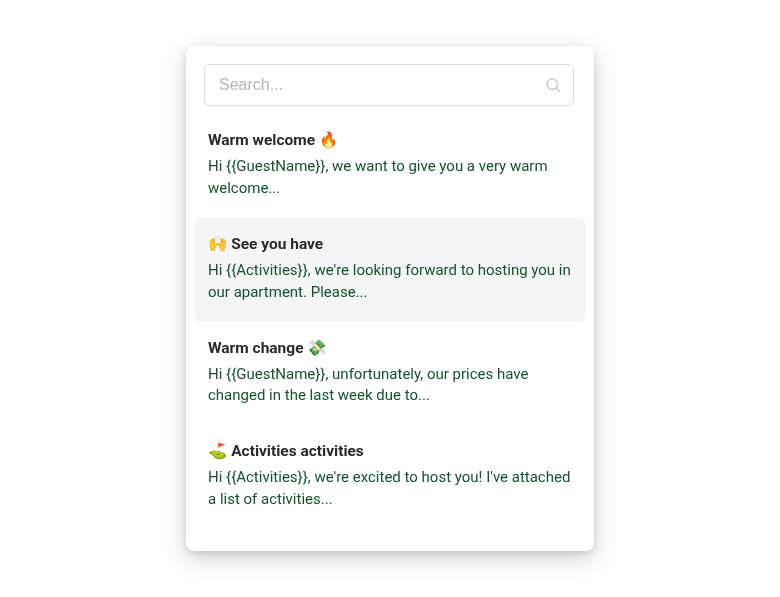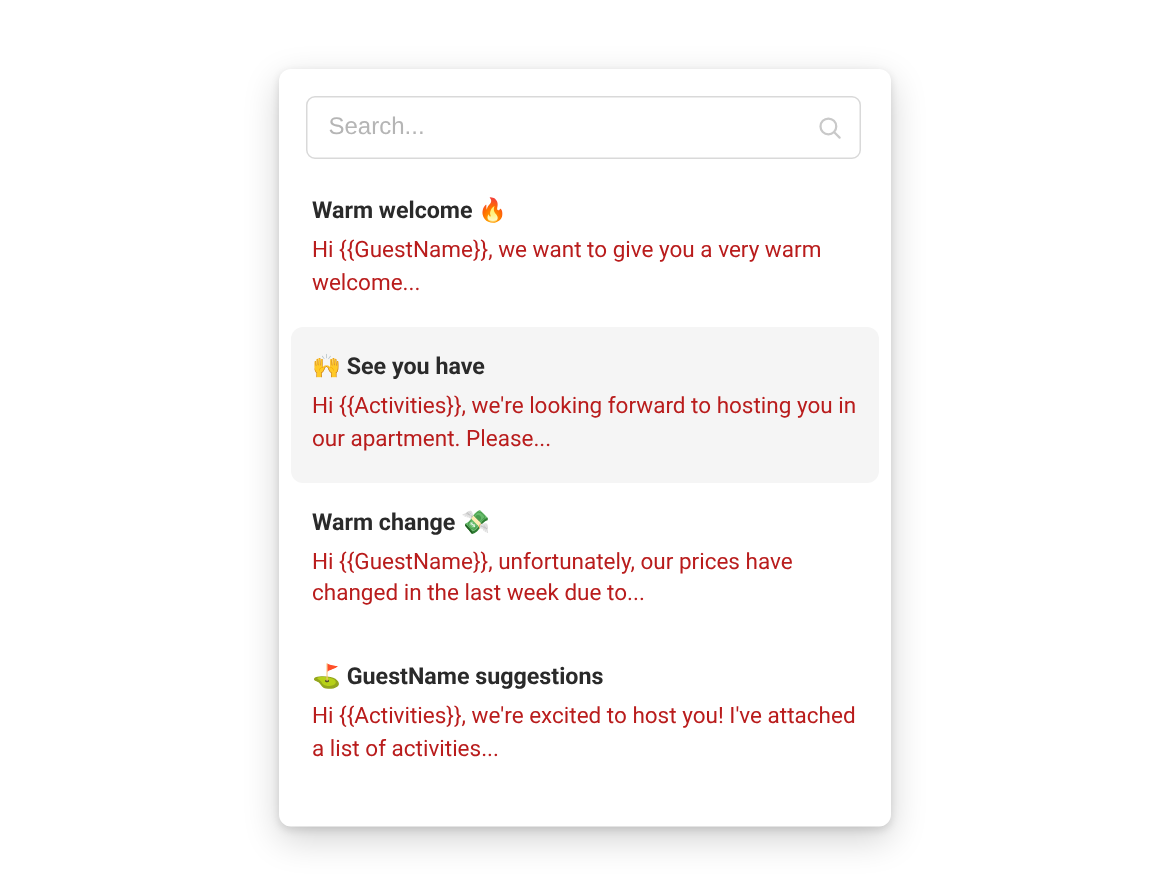--- a/index.html
+++ b/index.html
@@ -71,21 +71,21 @@
     }
     .item-title {
       font-size: 15.5px;
       font-weight: 700;
       color: #2a2a2a;
       margin-bottom: 6px;
       line-height: 1.3;
     }
     .item-preview {
       font-size: 15px;
-      color: #b91c1c;
+      color: #14532d;
       line-height: 1.45;
     }
   </style>
 </head>
 <body>
 
 <div class="card">
   <div class="search-wrap">
     <div class="search-box">
       <input class="search-input" type="text" placeholder="Search..." style="">
@@ -105,17 +105,17 @@
     </div>
     <div class="item selected">
       <div class="item-title">🙌 See you have</div>
       <div class="item-preview">Hi {{Activities}}, we're looking forward to hosting you in our apartment. Please...</div>
     </div>
     <div class="item">
       <div class="item-title">Warm change 💸</div>
       <div class="item-preview">Hi {{GuestName}}, unfortunately, our prices have changed in the last week due to...</div>
     </div>
     <div class="item">
-      <div class="item-title">⛳ GuestName suggestions</div>
+      <div class="item-title">⛳ Activities activities</div>
       <div class="item-preview">Hi {{Activities}}, we're excited to host you! I've attached a list of activities...</div>
     </div>
   </div>
 </div>
 
 </body></html>

